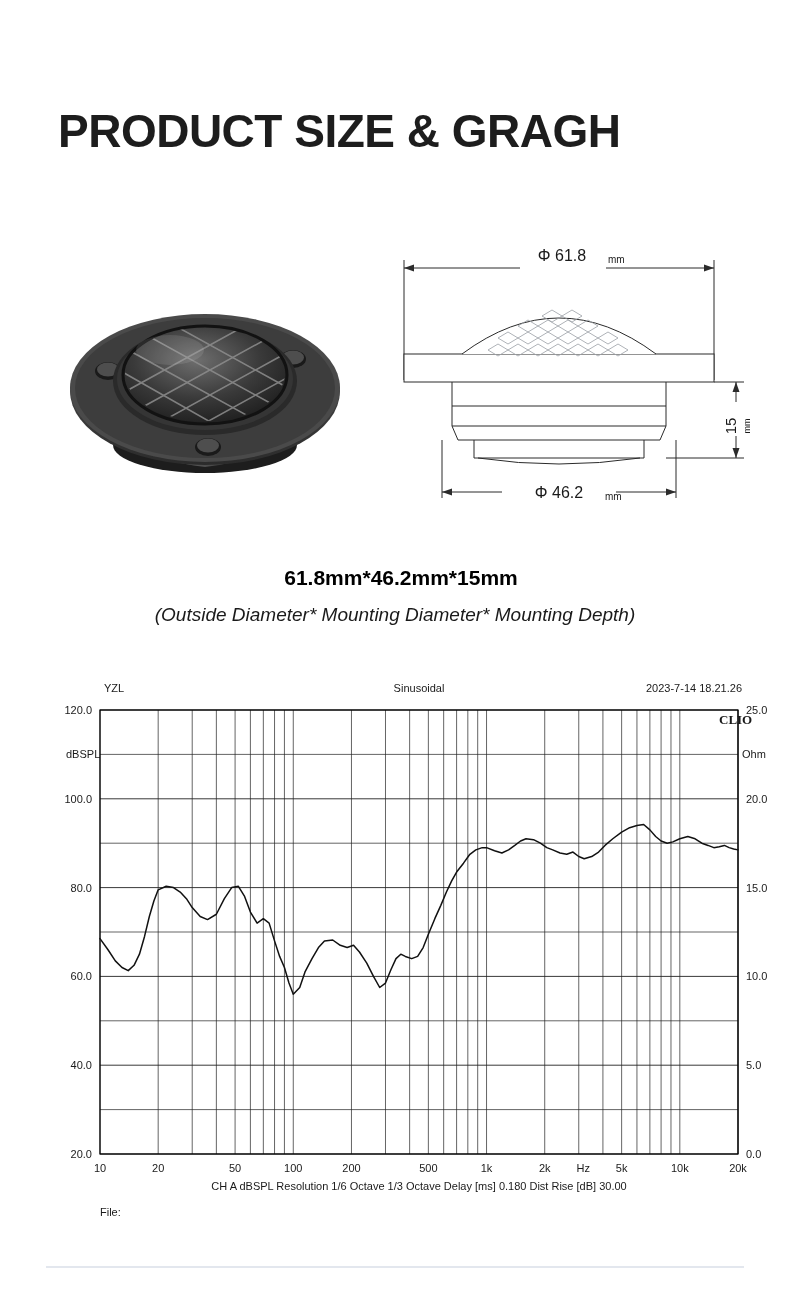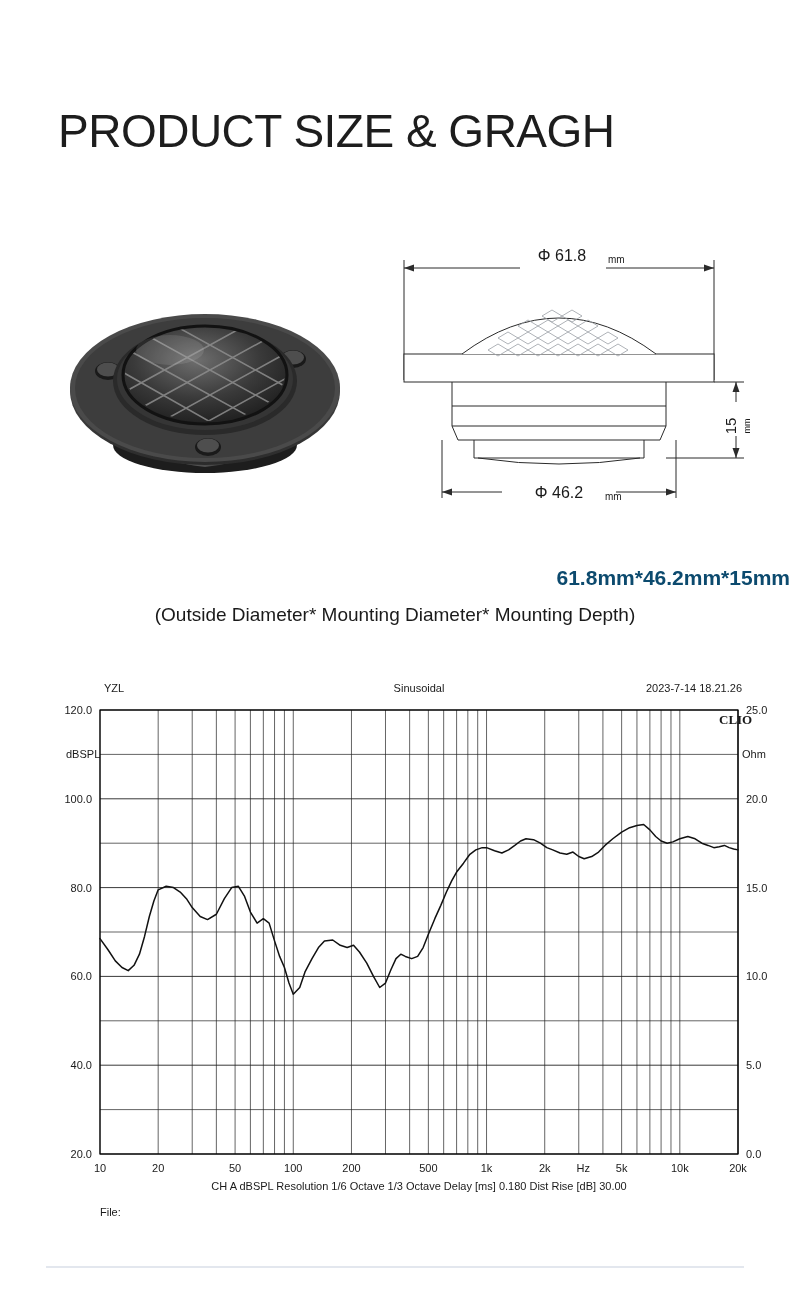--- a/index.html
+++ b/index.html
@@ -6,40 +6,40 @@
   body{
     width:790px;height:1298px;background:#ffffff;
     font-family:"Liberation Sans",sans-serif;color:#1a1a1a;
     position:relative;overflow:hidden;
   }
   .page{position:relative;width:790px;height:1298px;}
 
   
   .heading{
     position:absolute;left:58px;top:104px;
-    font-size:46px;font-weight:normal;letter-spacing:-0.5px;
+    font-size:46px;font-weight:bold;letter-spacing:-0.5px;
     color:#1d1d1d;white-space:nowrap;
   }
 
   
   .photo{position:absolute;left:40px;top:295px;width:350px;height:215px;}
   .photo svg{display:block;}
 
   
   .drawing{position:absolute;left:392px;top:230px;width:380px;height:300px;}
   .drawing svg{display:block;}
 
   
   .dim-line{
-    position:absolute;left:0;right:0;top:566px;text-align:right;
-    font-size:21px;font-weight:bold;color:#0c4a6e;margin-left:12px;
+    position:absolute;left:0;right:0;top:566px;text-align:center;
+    font-size:21px;font-weight:bold;color:#000000;margin-left:12px;
   }
   .dim-sub{
     position:absolute;left:0;right:0;top:604px;text-align:center;
-    font-size:19px;color:#1a1a1a;
+    font-size:19px;color:#1a1a1a;font-style:italic;
   }
 
   
   .graph{position:absolute;left:16px;top:666px;width:790px;height:570px;background:#fff;}
   .graph svg{display:block;}
 
   
   .footrule{position:absolute;left:46px;top:1266px;width:698px;height:2px;background:#e3e7ee;}
 </style>
 </head>

